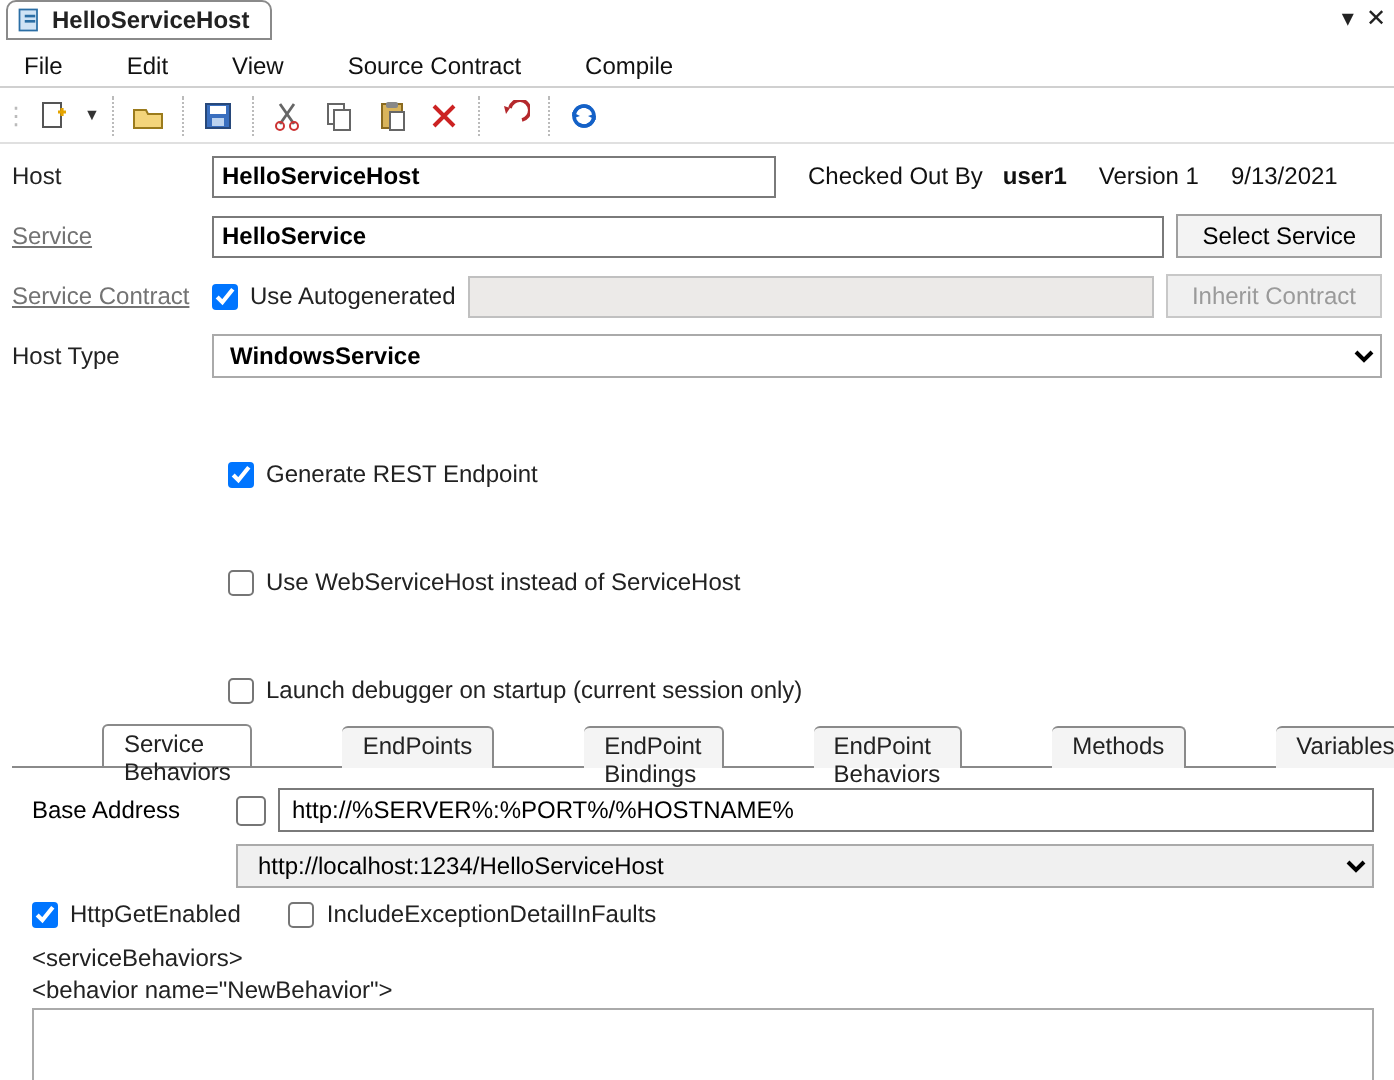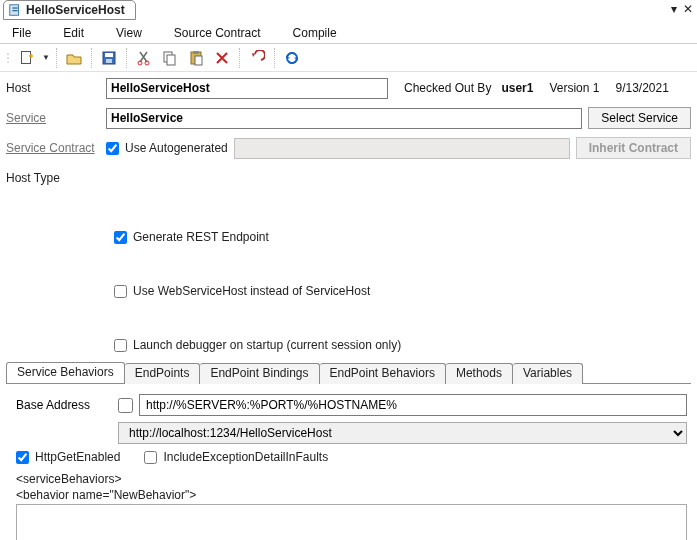--- a/index.html
+++ b/index.html
@@ -40,41 +40,41 @@
     height: 21px; border: 1px solid #7a7a7a; padding: 0 4px; font-size: 12px;
     font-family: inherit;
   }
   input.bold { font-weight: bold; }
   .meta { font-size: 12px; color: #111; margin-left: 10px; white-space: nowrap; }
   .meta b { font-weight: bold; }
   .btn-rect {
     height: 22px; border: 1px solid #9f9f9f; background: #f3f3f3;
     font-size: 12px; padding: 0 12px; min-width: 96px; 
   }
-  .btn-rect.disabled { color: #9a9a9a; background: #f0f0f0; border-color:#c8c8c8;font-weight:bold; }
+  .btn-rect.disabled { color: #9a9a9a; background: #f0f0f0; border-color:#c8c8c8; }
   .chk { display: flex; align-items: center; gap: 6px; font-size: 12px; color: #222; }
   .chk input[type="checkbox"] { width:13px; height:13px; margin:0; }
   .disabled-bar {
     height: 21px; flex:1; border: 1px solid #c0c0c0; background: #eceae8;
   }
   .select {
     height: 22px; border: 1px solid #aaa; width: 100%; font-size: 12px;
     background: #fff; padding: 0 4px; font-family: inherit;
   }
   .select.bold { font-weight: bold; }
   .indent-checks { margin-left: 100px; }
   .indent-checks .chk { padding-left: 8px; margin-bottom: 4px; margin-top: 40px; }
 
   
   .tabs-row { margin-top: 10px; border-bottom: 1px solid #8a8a8a; display:flex; height:22px; padding-left:0; }
   .tab {
     border: 1px solid #8a8a8a; border-bottom: none;
     padding: 2px 10px; font-size: 12px; color: #222; background:#f4f4f4;
     margin-right:0; position:relative; top:1px;
-    border-top-left-radius:3px; border-top-right-radius:3px;
+    border-top-left-radius:3px; border-top-right-radius:3px;margin-left:45px;
   }
   .tab.active { background:#fff; top:0; padding-bottom:3px; z-index:2; }
   .tab + .tab { border-left: none; }
   .tab-body { padding: 10px 4px 0 10px; }
   .row2 { display:flex; align-items:center; margin-bottom:6px; gap:6px; }
   .row2 .lbl { width: 96px; font-size:12px; }
   .sq-check { width:15px; height:15px; border:1px solid #555; margin:0; }
   .url-box { height:22px; border:1px solid #7a7a7a; flex:1; font-weight:normal; padding:0 6px; font-size:12px; font-family:inherit; background:#fff; }
   .dd {
     height:22px; border:1px solid #aaa; flex:1; background:#f0f0f0;
@@ -214,20 +214,25 @@
           <input type="checkbox" checked="" style="">
           <span>Use Autogenerated</span>
         </label>
         <div class="disabled-bar"></div>
         <button class="btn-rect disabled">Inherit Contract</button>
       </div>
     </div>
 
     <div class="form-row">
       <div class="label-col">Host Type</div>
+      <div class="field-col">
+        <select class="select bold">
+          <option>WindowsService</option>
+        </select>
+      </div>
     </div>
 
     <div class="indent-checks">
       <label class="chk">
         <input type="checkbox" checked="" style="">
         <span>Generate REST Endpoint</span>
       </label>
       <label class="chk">
         <input type="checkbox" style="">
         <span>Use WebServiceHost instead of ServiceHost</span>

